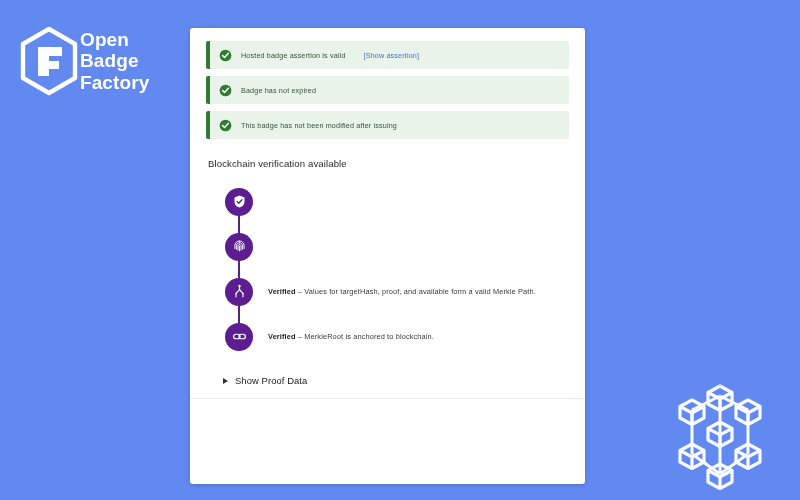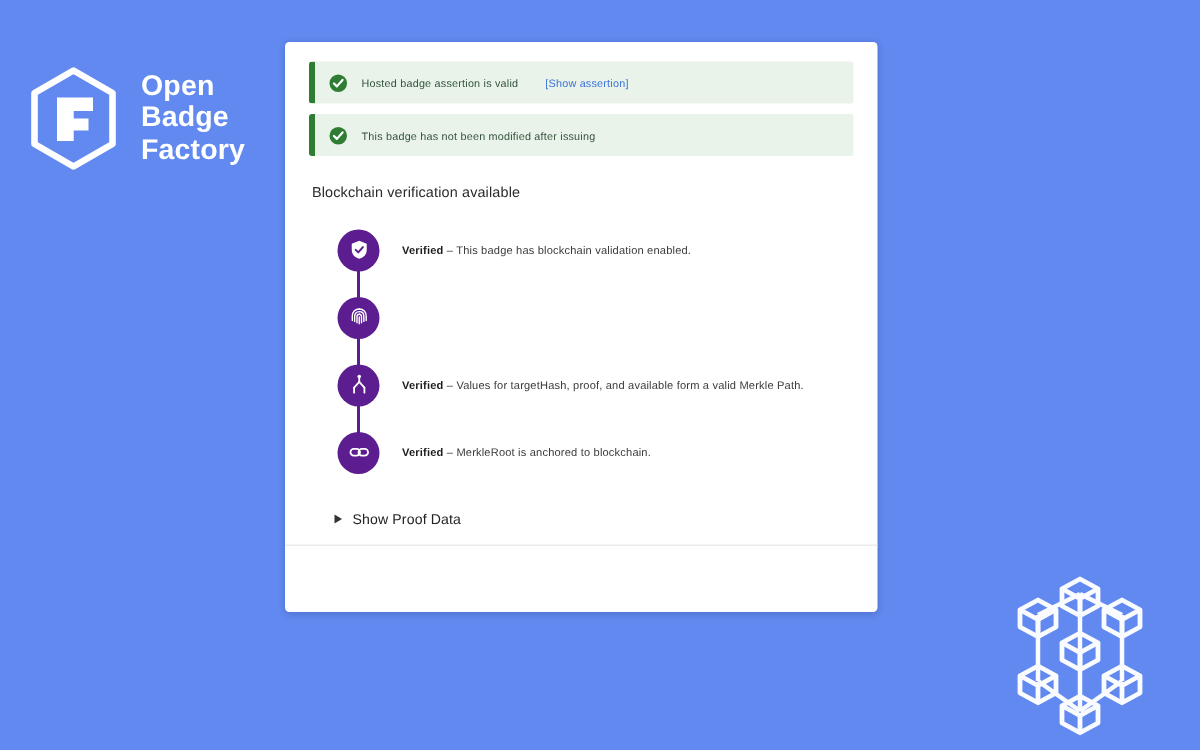--- a/index.html
+++ b/index.html
@@ -10,24 +10,23 @@
     overflow: hidden;
     background: #6189f0;
     font-family: "Liberation Sans", sans-serif;
     position: relative;
   }
 
   
   #brand {
     position: absolute;
     left: 18px;
-    top: 44px;
-    display: flex;
-    align-items: center;
-    gap: 14px;
+    top: 26px;
+    display: flex;
+    align-items: center;
   }
   #brand-mark { width: 62px; height: 70px; flex: none; }
   #brand-text {
     color: #ffffff;
     font-size: 19px;
     font-weight: bold;
     line-height: 1.12;
     letter-spacing: .1px;
   }
   #brand-text span { display: block; }
@@ -41,21 +40,21 @@
     height: 112px;
     opacity: .97;
   }
 
   
   #card {
     position: absolute;
     left: 190px;
     top: 28px;
     width: 395px;
-    height: 380px;
+    height: 456px;
     background: #ffffff;
     border-radius: 3px;
     box-shadow: 0 1px 5px rgba(20,35,80,.22);
     padding: 13px 16px 0 16px;
     overflow: hidden;
   }
 
   
   .alert {
     display: flex;
@@ -231,20 +230,27 @@
     <div class="alert">
       <svg class="alert-icon" viewBox="0 0 20 20">
         <circle cx="10" cy="10" r="9" fill="#2e7d32"></circle>
         <path d="M5.6 10.2 L8.6 13.2 L14.4 6.6" fill="none" stroke="#ffffff" stroke-width="2.3" stroke-linecap="round" stroke-linejoin="round"></path>
       </svg>
       <span class="alert-text">Hosted badge assertion is valid</span>
       <a class="alert-link" href="#">[Show assertion]</a>
     </div>
 
 
+    <div class="alert">
+      <svg class="alert-icon" viewBox="0 0 20 20">
+        <circle cx="10" cy="10" r="9" fill="#2e7d32"></circle>
+        <path d="M5.6 10.2 L8.6 13.2 L14.4 6.6" fill="none" stroke="#ffffff" stroke-width="2.3" stroke-linecap="round" stroke-linejoin="round"></path>
+      </svg>
+      <span class="alert-text">Badge has not expired</span>
+    </div>
 
     <div class="alert">
       <svg class="alert-icon" viewBox="0 0 20 20">
         <circle cx="10" cy="10" r="9" fill="#2e7d32"></circle>
         <path d="M5.6 10.2 L8.6 13.2 L14.4 6.6" fill="none" stroke="#ffffff" stroke-width="2.3" stroke-linecap="round" stroke-linejoin="round"></path>
       </svg>
       <span class="alert-text">This badge has not been modified after issuing</span>
     </div>
 
   </div>
@@ -252,23 +258,20 @@
   <div id="bc-heading">Blockchain verification available</div>
 
   <div id="timeline">
 
     <div class="tl-row">
       <div class="tl-node">
         <svg viewBox="0 0 24 24">
           <path d="M12 2.4 L20 5.6 V12 c0 5.2 -3.4 8.3 -8 9.6 C7.4 20.3 4 17.2 4 12 V5.6 Z" fill="#ffffff"></path>
           <path d="M8.2 12.1 L10.9 14.8 L15.9 9.2" fill="none" stroke="#5b1d8f" stroke-width="2.1" stroke-linecap="round" stroke-linejoin="round"></path>
         </svg>
-      </div>
-      <div class="tl-text">
-        <b>Verified</b><span> – </span><span>This badge has blockchain validation enabled.</span>
       </div>
     </div>
 
     <div class="tl-row">
       <div class="tl-node">
         <svg viewBox="0 0 24 24">
           <g fill="none" stroke="#ffffff" stroke-width="1.5" stroke-linecap="round">
             <path d="M12 3.2 c-4.6 0 -7.4 3.4 -7.4 7.6 v4.6"></path>
             <path d="M12 6 c-3.1 0 -4.9 2.2 -4.9 5 v5.4"></path>
             <path d="M12 8.8 c-1.6 0 -2.4 1.2 -2.4 2.5 v6.6"></path>

